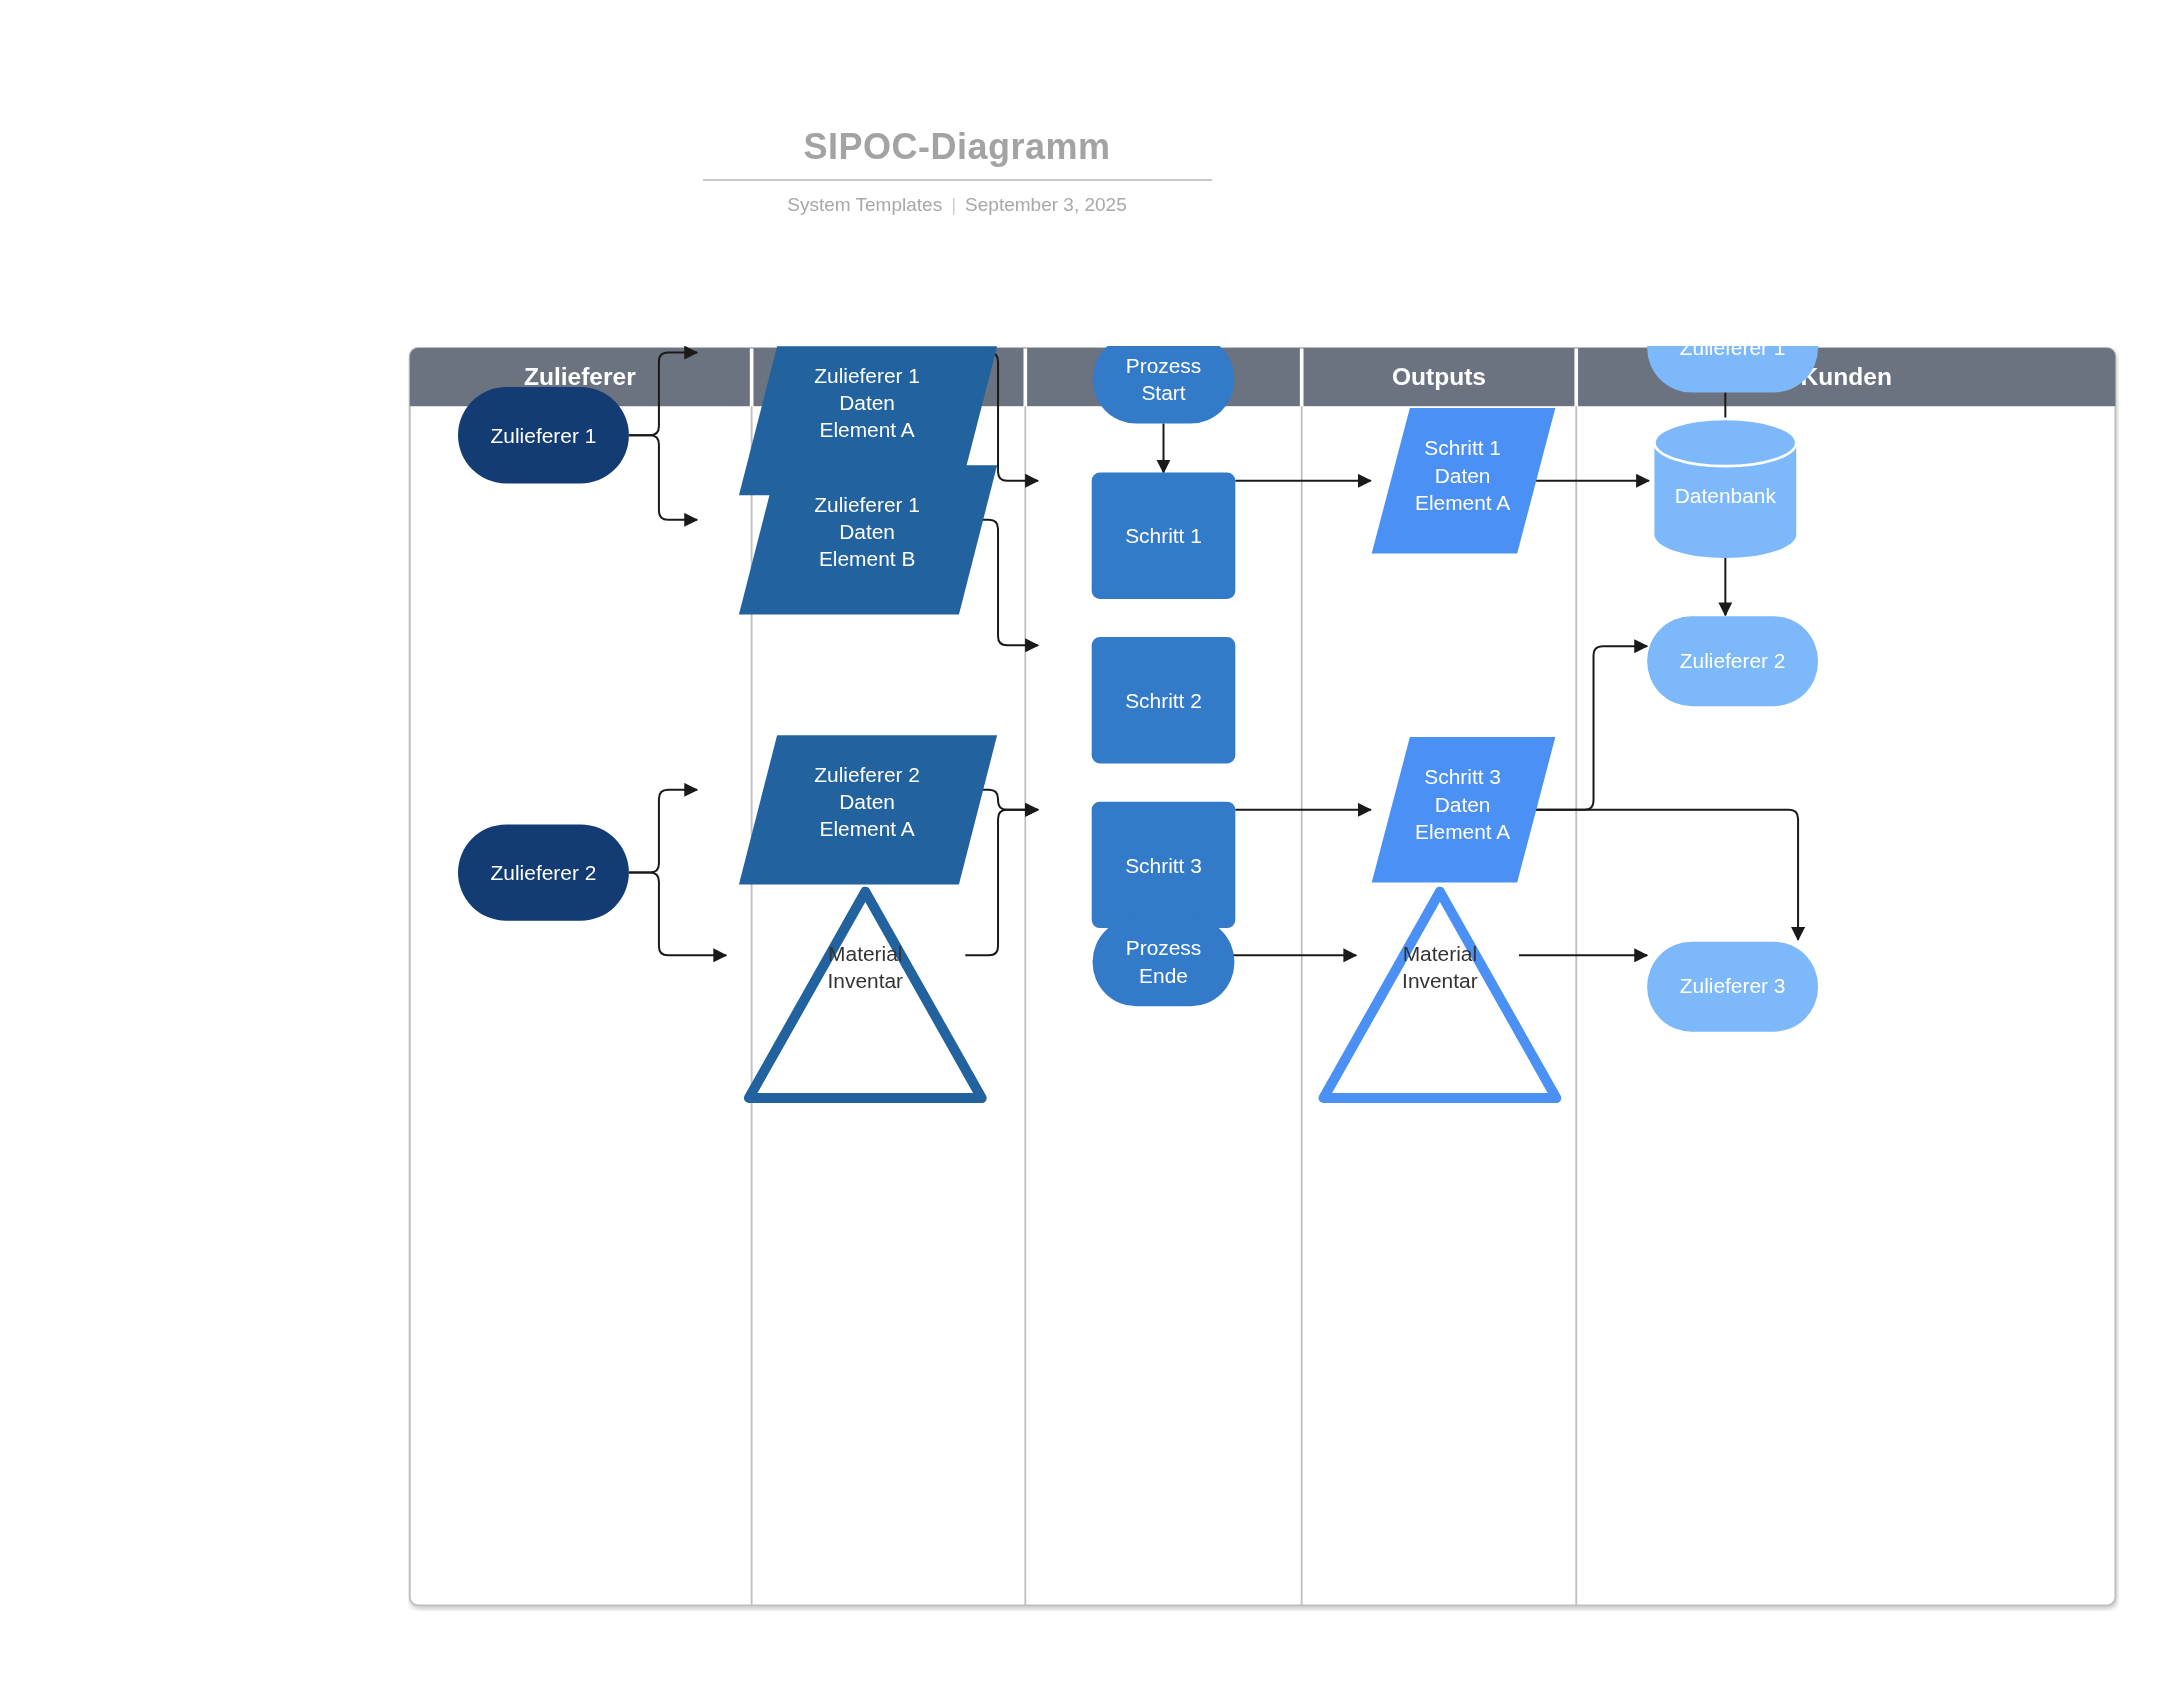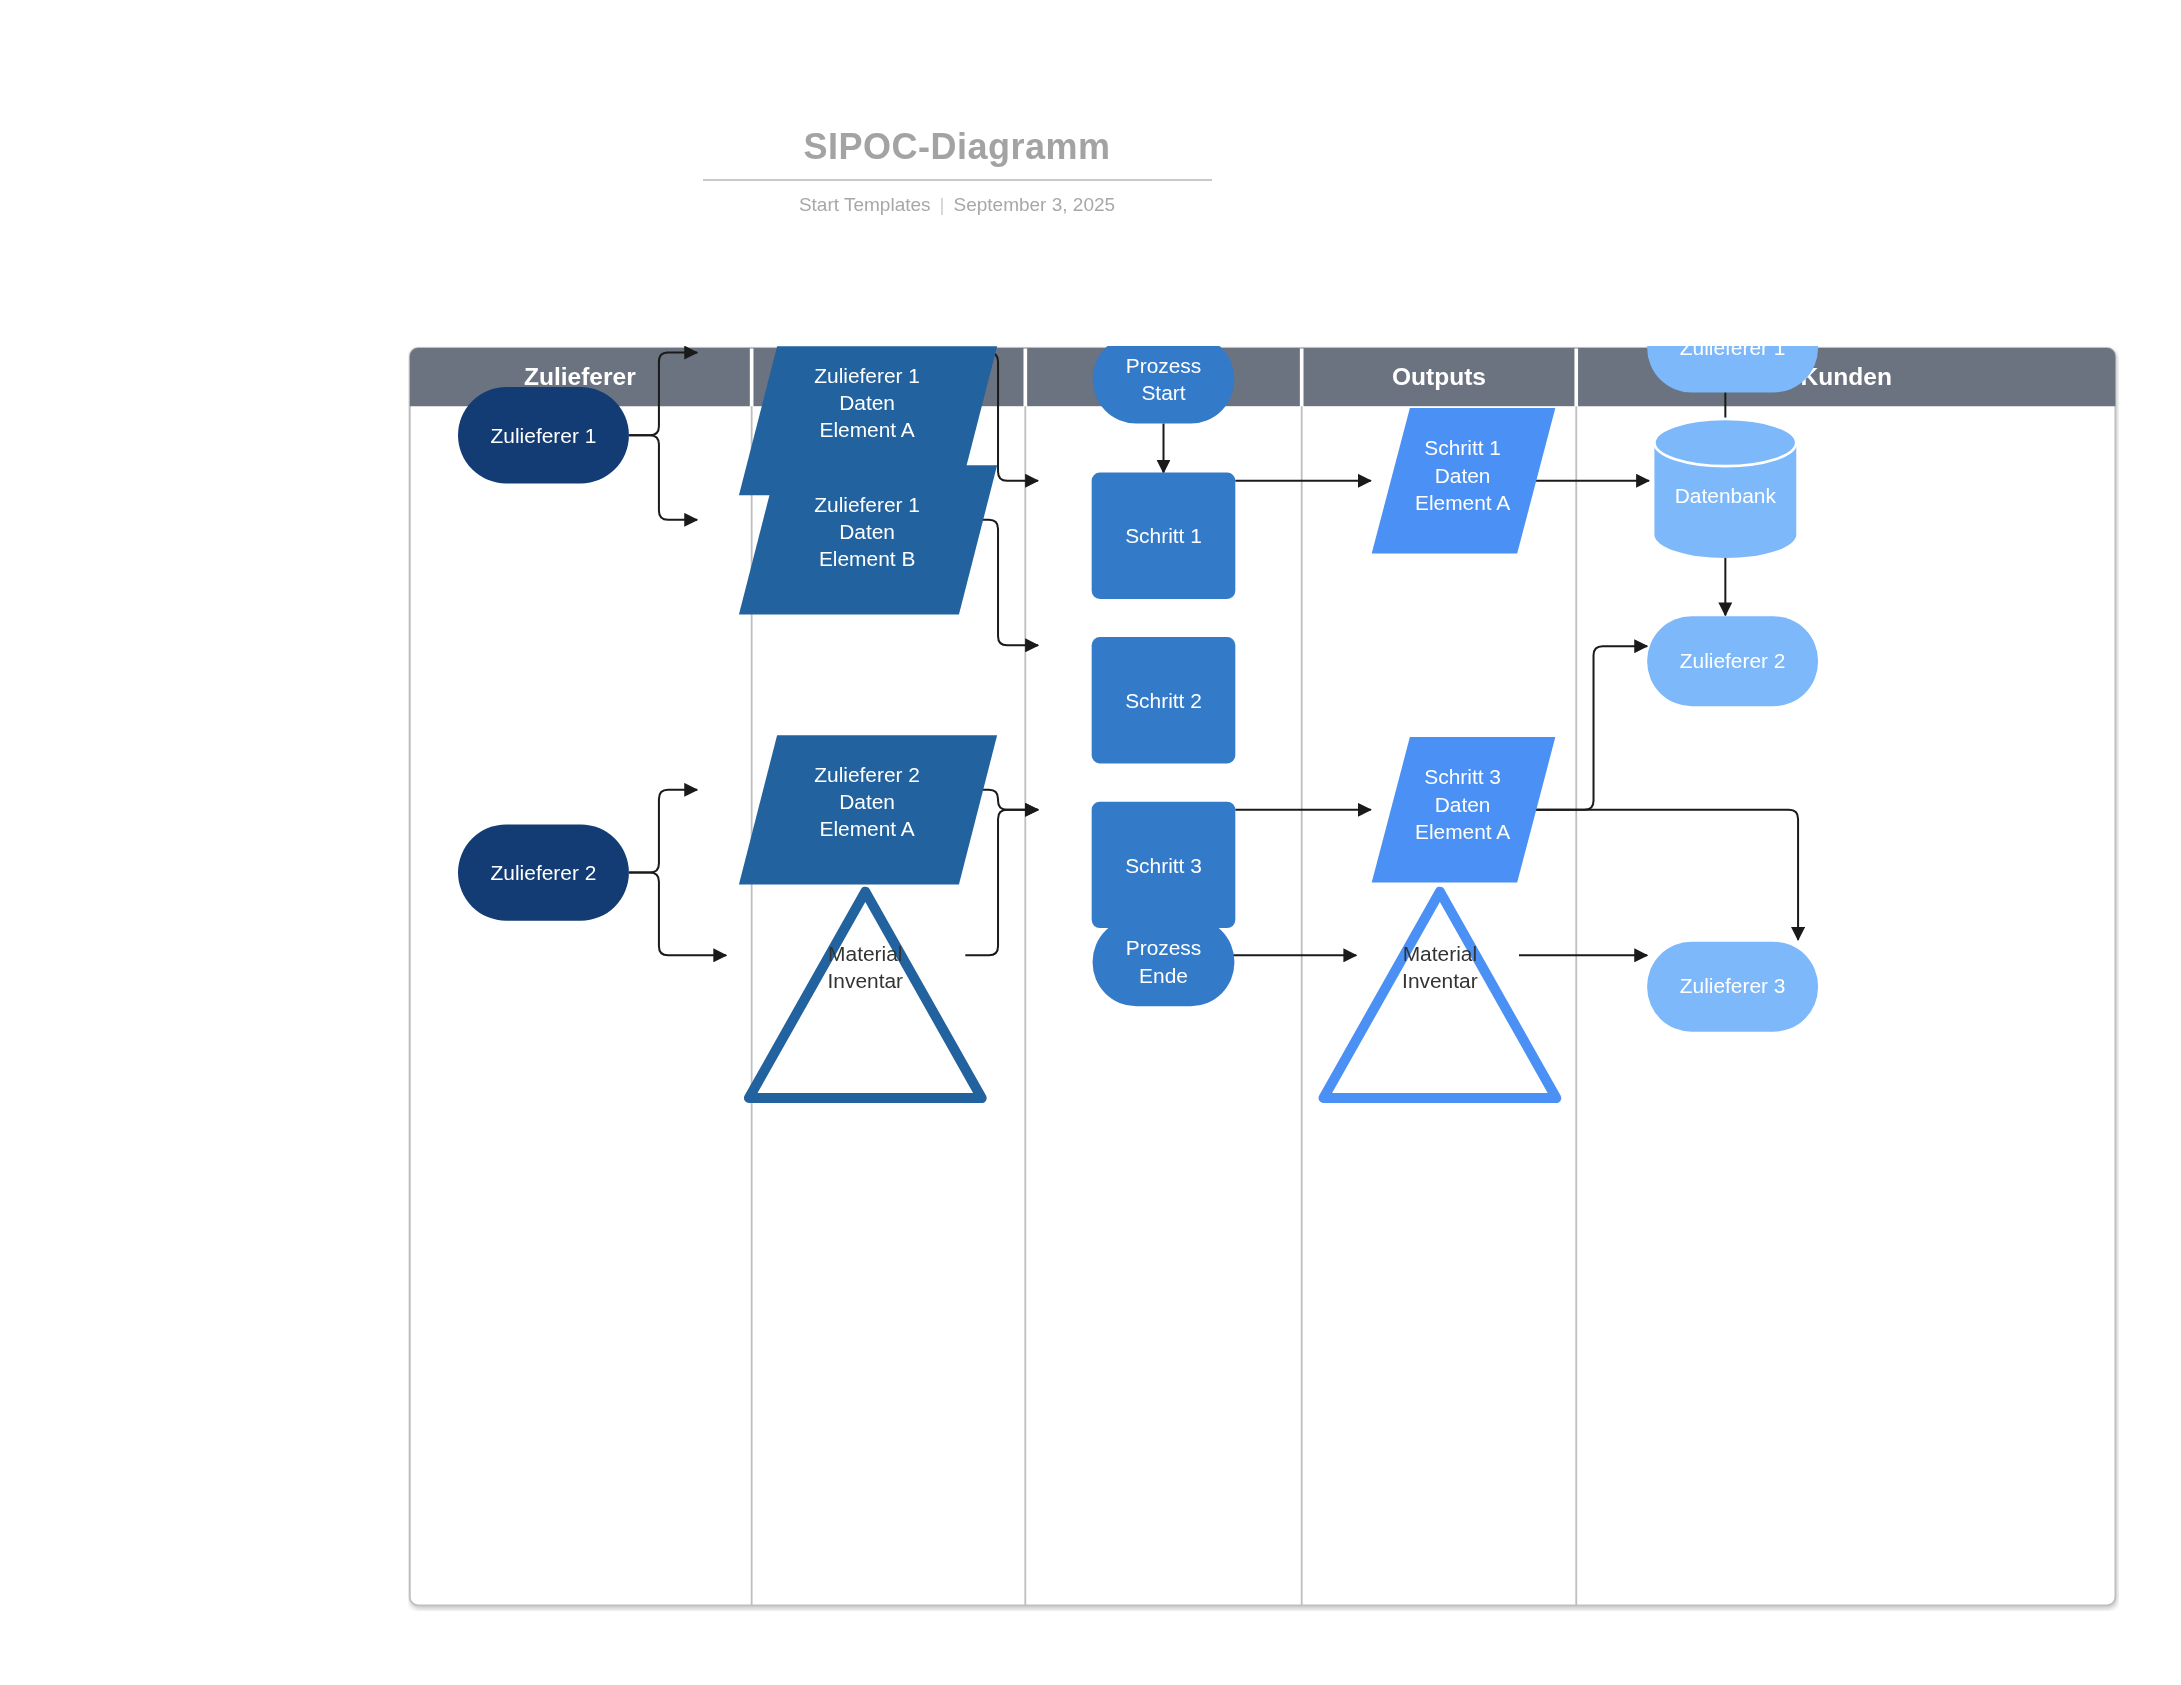--- a/index.html
+++ b/index.html
@@ -80,21 +80,21 @@
     stroke: #1a1a1a;
     stroke-width: 2.2;
   }
 </style>
 </head>
 <body>
 
 <div id="title-block">
   <div id="doc-title">SIPOC-Diagramm</div>
   <div id="title-rule"></div>
-  <div id="subtitle"><span>Start Templates</span><span class="sep">|</span><span>September 3, 2025</span></div>
+  <div id="subtitle"><span>System Templates</span><span class="sep">|</span><span>September 3, 2025</span></div>
 </div>
 
 <div id="diagram-wrap">
 <svg id="diagram-svg" width="1711" height="1265" viewBox="0 0 1882 1391" xmlns="http://www.w3.org/2000/svg">
   <defs>
     <marker id="arrow" viewBox="0 0 10 10" refX="9.2" refY="5" markerWidth="7" markerHeight="7" orient="auto-start-reverse">
       <path d="M 0 0 L 10 5 L 0 10 z" fill="#1a1a1a"></path>
     </marker>
     <filter id="frameShadow" x="-5%" y="-5%" width="115%" height="115%">
       <feDropShadow dx="1" dy="3" stdDeviation="3" flood-color="#999999" flood-opacity="0.55"></feDropShadow>

